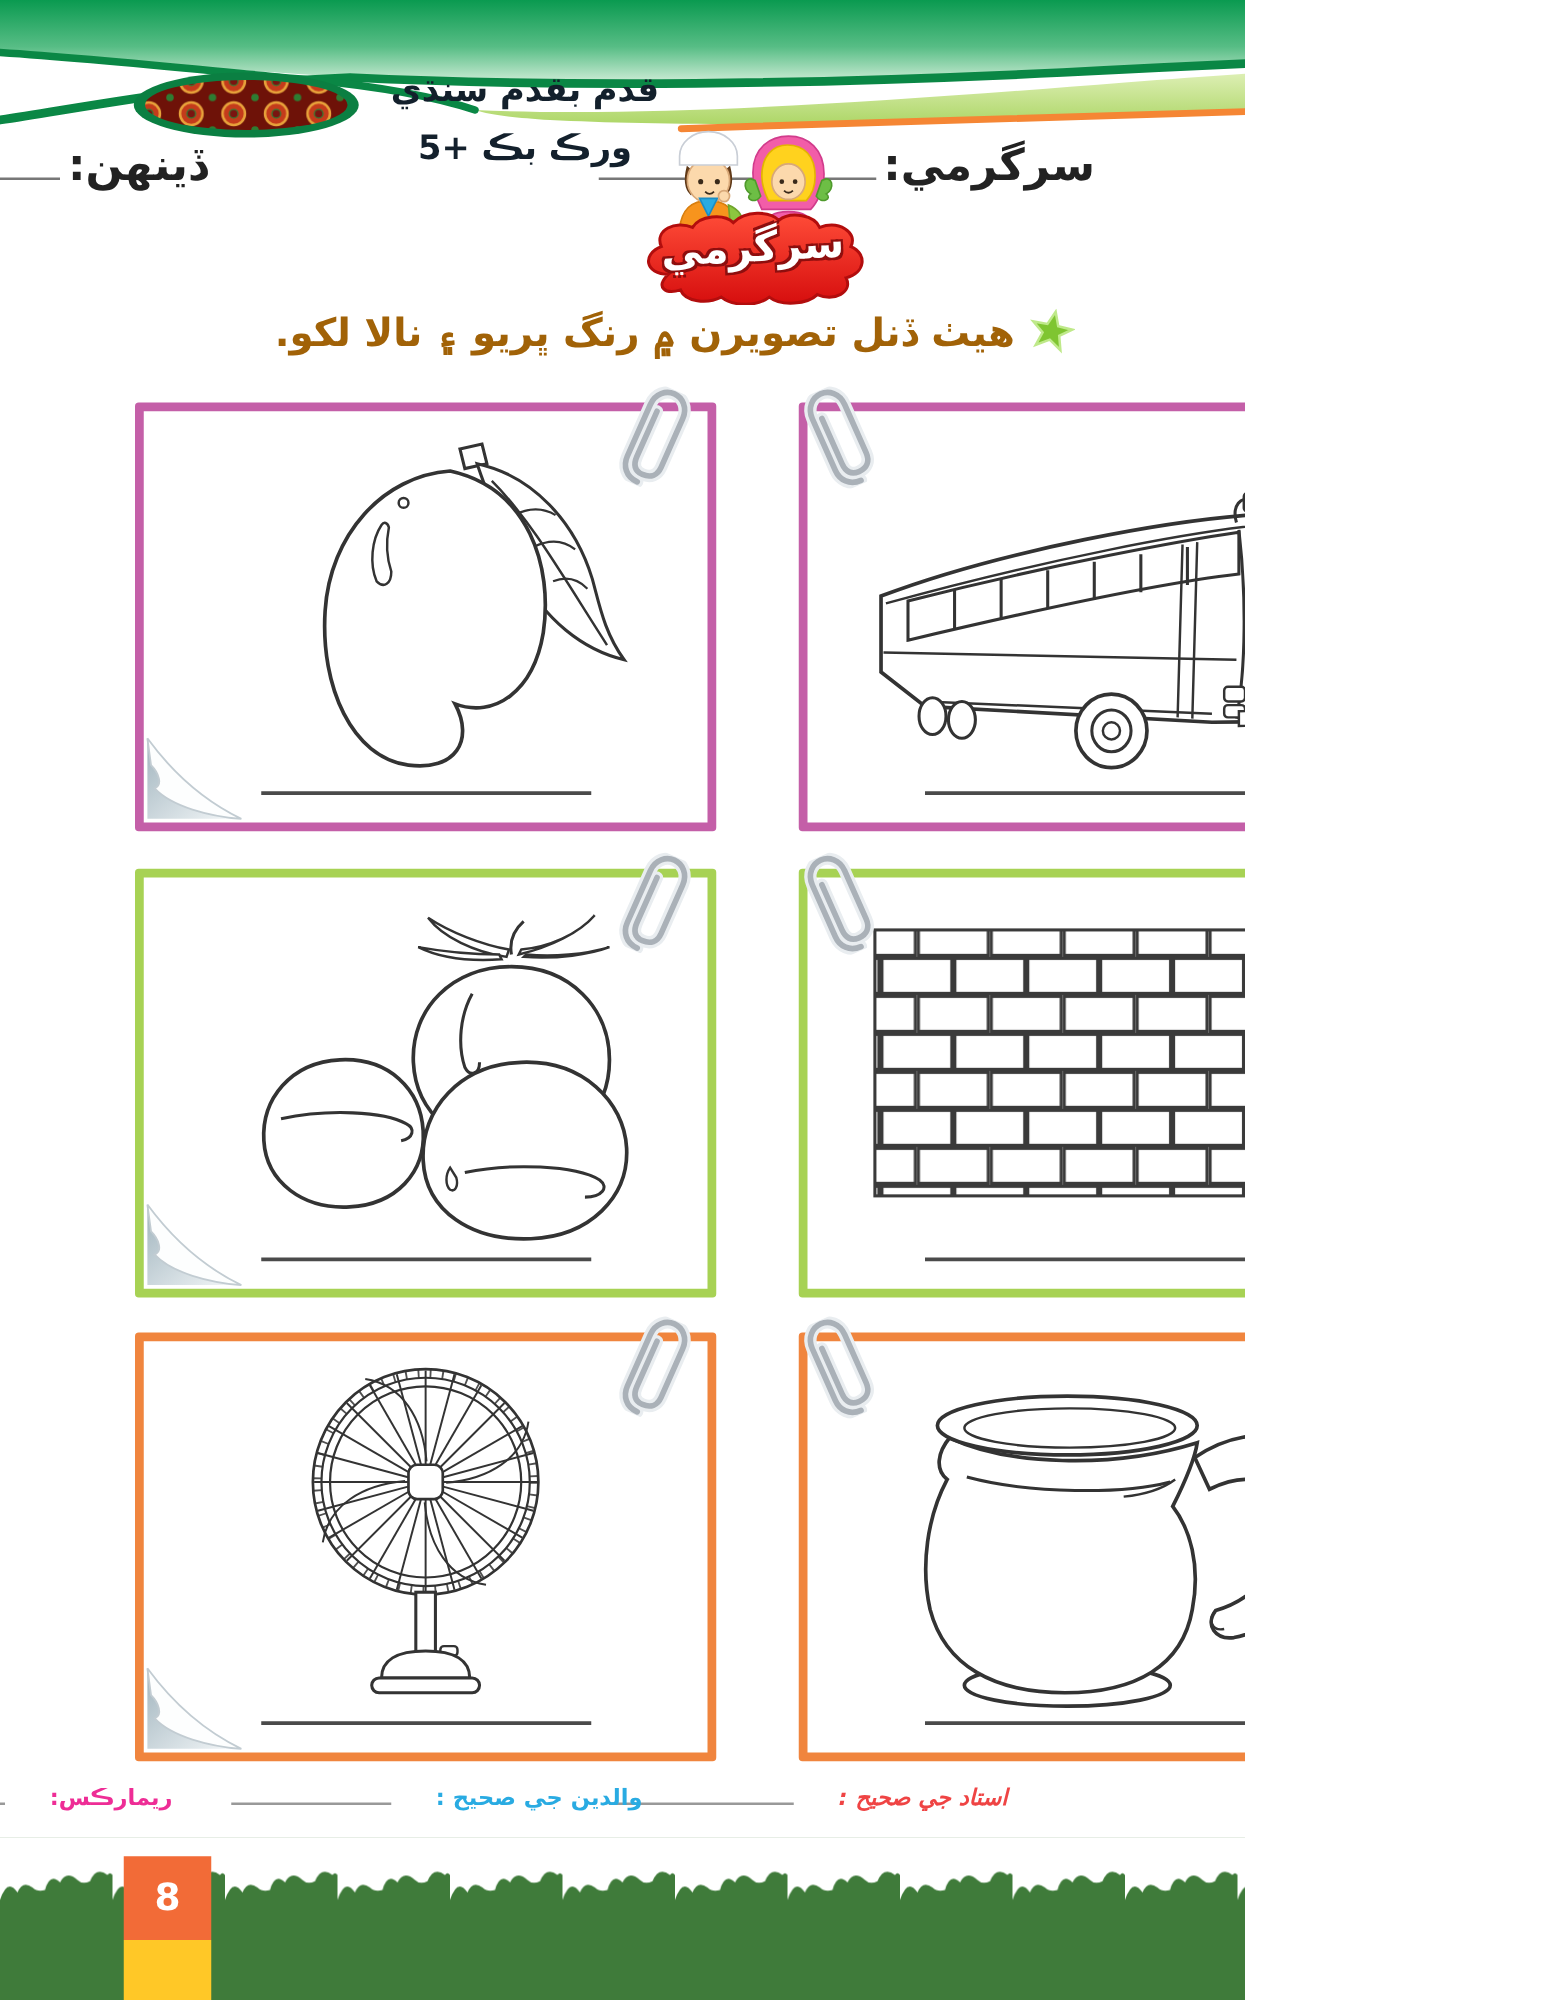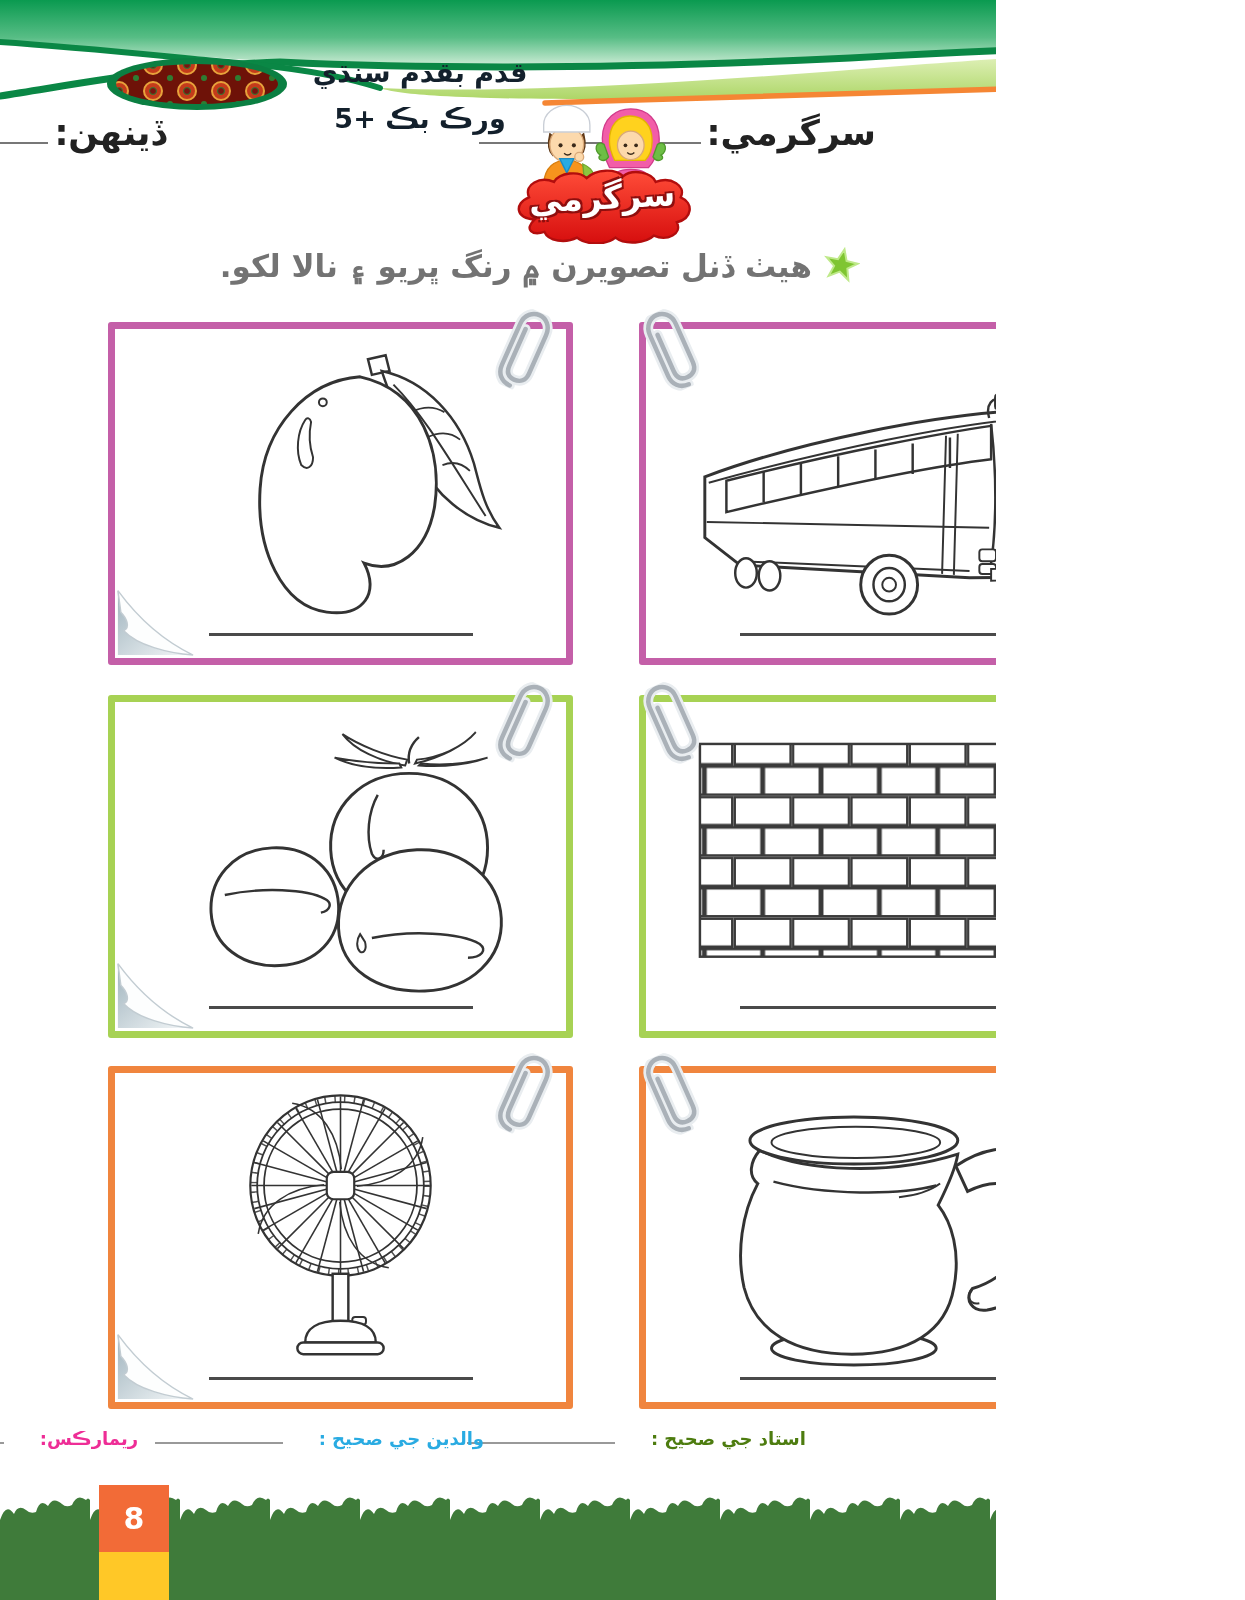--- a/index.html
+++ b/index.html
@@ -22,21 +22,21 @@
 
   
   #kids-art{left:517px;top:98px;}
   #cloud-art{left:506px;top:166px;}
   .badge-label{left:506px;top:178px;width:192px;text-align:center;font-size:33px;font-weight:bold;
     color:#fff;direction:rtl;transform:rotate(-3deg);
     text-shadow:2px 2px 0 #8e0e0e,-2px 2px 0 #8e0e0e,2px -2px 0 #8e0e0e,-2px -2px 0 #8e0e0e;}
 
   
   #instruction-row{top:247px;right:136px;display:flex;direction:rtl;align-items:center;gap:10px;}
-  #instruction-row .txt{font-size:31px;font-weight:bold;color:#737373;direction:rtl;}
+  #instruction-row .txt{font-size:31px;font-weight:bold;color:#a16207;direction:rtl;}
 
   
   .pic-box{position:absolute;width:465px;height:343px;background:#fff;border:7px solid;border-radius:3px;
     box-sizing:border-box;}
   .b-pink{border-color:#c45fa8;}
   .b-green{border-color:#a7d254;}
   .b-orange{border-color:#f0853e;}
   .pic-box .art{position:absolute;left:0;top:0;width:451px;height:329px;}
   .wline{position:absolute;left:50%;transform:translateX(-50%);bottom:22px;width:264px;height:0;
     border-top:3px solid #4a4a4a;}
@@ -44,22 +44,22 @@
   .clip.tr{top:-20px;right:20px;transform:rotate(24deg);}
   .clip.tl{top:-20px;left:4px;transform:rotate(-24deg);}
   .curl{position:absolute;bottom:-1px;width:82px;height:82px;z-index:4;}
   .curl.bl{left:-1px;}
   .curl.br{right:-1px;transform:scaleX(-1);}
 
   
   .sign-group{position:absolute;top:1428px;display:flex;direction:rtl;align-items:flex-end;gap:5px;}
   .sign-label{font-size:18px;font-weight:bold;line-height:1.2;margin-left:31px;}
   .sign-rule{border-top:2px solid #999;height:0;margin-bottom:6px;}
-  #sign-teacher{right:190px;}  #sign-teacher .sign-label{color:#4d7c0f;}
-  #sign-parent{right:512px;}   #sign-parent .sign-label{color:#29abe2;}
+  #sign-teacher{right:190px;}  #sign-teacher .sign-label{color:#ef4444;font-style:italic;}
+  #sign-parent{right:482px;}   #sign-parent .sign-label{color:#29abe2;}
   #sign-remarks{right:858px;}  #sign-remarks .sign-label{color:#ee2d96;}
 
   
   #grass-art{left:0;top:1470px;}
   .page-tab{position:absolute;left:99px;top:1485px;width:70px;z-index:6;}
   .page-tab .tab-top{width:70px;height:67px;background:#f26b37;color:#fff;font-size:30px;font-weight:bold;
      display:flex;align-items:center;justify-content:center;}
   .page-tab .tab-bottom{width:70px;height:48px;background:#ffc827;}
 </style>
 </head>

